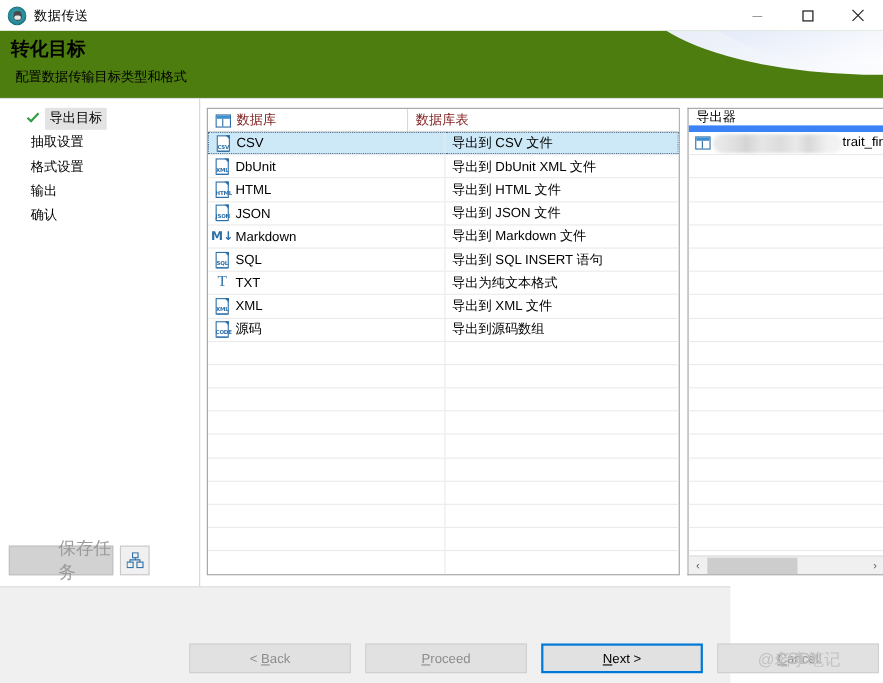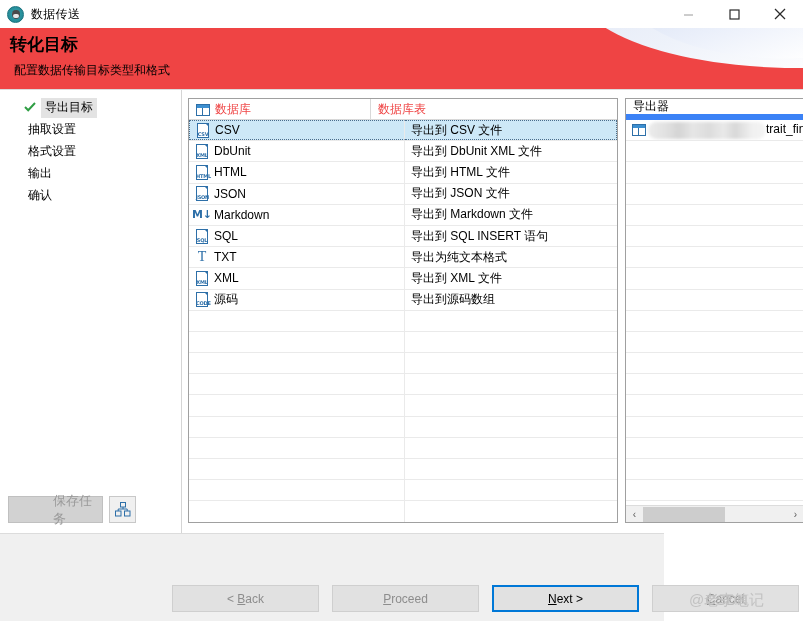--- a/index.html
+++ b/index.html
@@ -51,21 +51,21 @@
   }
   .win-btn {
     width: 46px; height: 28px; display: flex; align-items: center; justify-content: center;
     color: #2b2b2b;
   }
   .win-btn svg { display: block; }
 
   
   .header {
     position: absolute; left: 0; top: 28px; width: 803px; height: 62px;
-    background: #ef4444; overflow: hidden;
+    background: #4d7c0f; overflow: hidden;
   }
   .swoosh {
     position: absolute; right: -30px; top: -64px;
     width: 260px; height: 110px;
     background: linear-gradient(160deg, #dfe6f5 0%, #eef2fa 55%, #ffffff 100%);
     border-bottom-left-radius: 100% 90%;
     transform: rotate(-3deg);
   }
   .swoosh2 {
     position: absolute; right: -10px; top: -72px;
@@ -120,21 +120,21 @@
   }
   .nav-item.active { padding-left: 41px; }
 
   .savebar {
     position: absolute; left: 0; bottom: 10px; width: 182px;
     display: flex; align-items: center; padding-left: 8px; gap: 6px;
   }
   .btn-save {
     width: 95px; height: 27px;
     background: #d2d2d2; border: 1px solid #c0c0c0;
-    color: #9a9a9a; font-size: 13px;
+    color: #9a9a9a; font-size: 16px;
     display: flex; align-items: center; justify-content: center; padding-left: 44px;
   }
   .btn-icon {
     width: 27px; height: 27px;
     background: #f0f0f0; border: 1px solid #c8c8c8;
     display: flex; align-items: center; justify-content: center;
   }
 
   
   .table-panel {
@@ -144,21 +144,21 @@
     overflow: hidden;
   }
   .thead {
     display: flex; height: 21px;
     border-bottom: 1px solid #d8d8d8;
     background: #ffffff;
   }
   .th {
     display: flex; align-items: center; gap: 5px;
     padding-left: 7px;
-    font-size: 12px; color: #ef4444;
+    font-size: 12px; color: #7f1d1d;
     height: 21px; overflow: hidden;
   }
   .th.c1 { width: 182px; border-right: 1px solid #d8d8d8; }
   .th.c2 { flex: 1; }
   .trow {
     display: flex; height: 21.2px; align-items: stretch;
     border-bottom: 1px solid #eaeaea;
   }
   .trow.sel { background: #cde8f7; }
   .trow.sel .td { border-top: 1px dotted #4a6d8c; border-bottom: 1px dotted #4a6d8c; }

